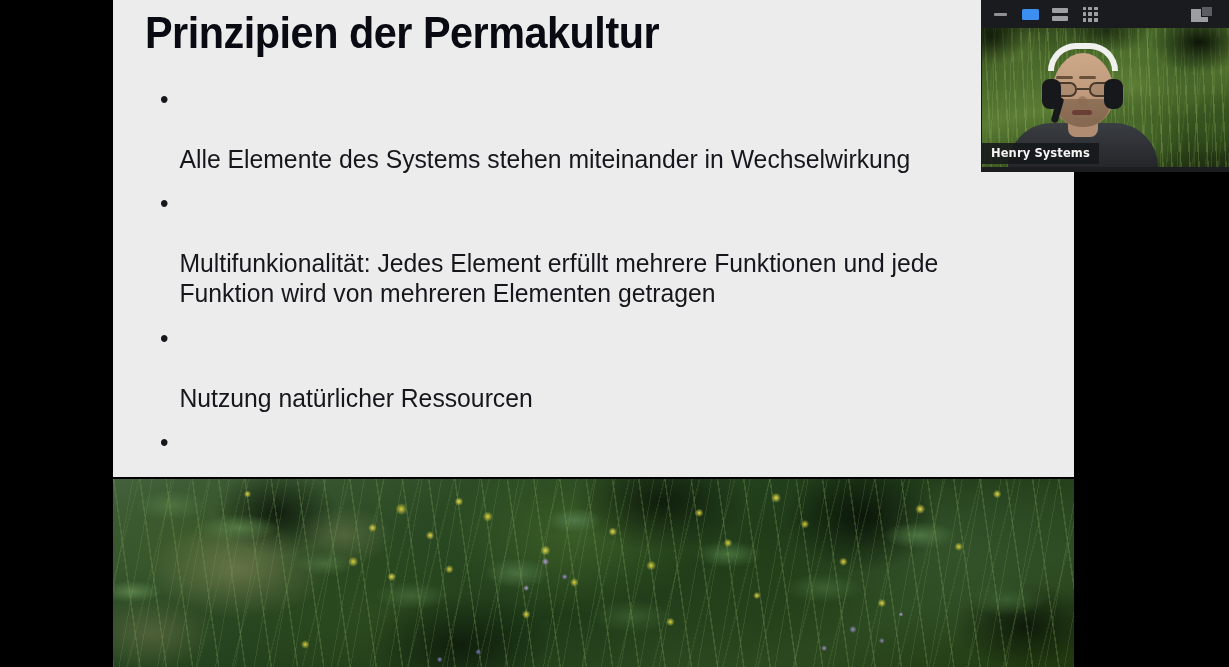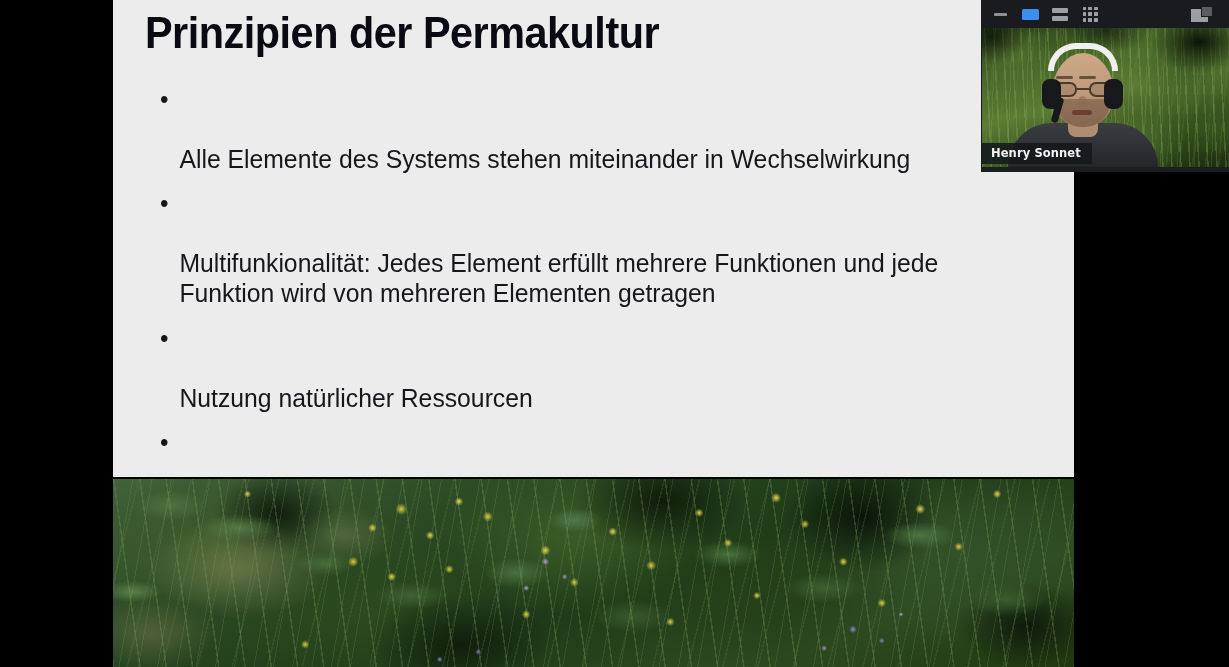--- a/index.html
+++ b/index.html
@@ -582,19 +582,19 @@
           <span class="lens l"></span>
             <span class="bridge"></span>
             <span class="lens r"></span>
         </div>
         <div class="hs-band"></div>
         <div class="cup-l"></div>
         <div class="cup-r"></div>
         <div class="mic-boom"></div>
       </div>
 
-      <div id="name-badge">Henry Sonnet</div>
+      <div id="name-badge">Henry Systems</div>
     </div>
 
     <div id="video-bottom-strip"></div>
   </div>
 
 </div>
 
 </body></html>

